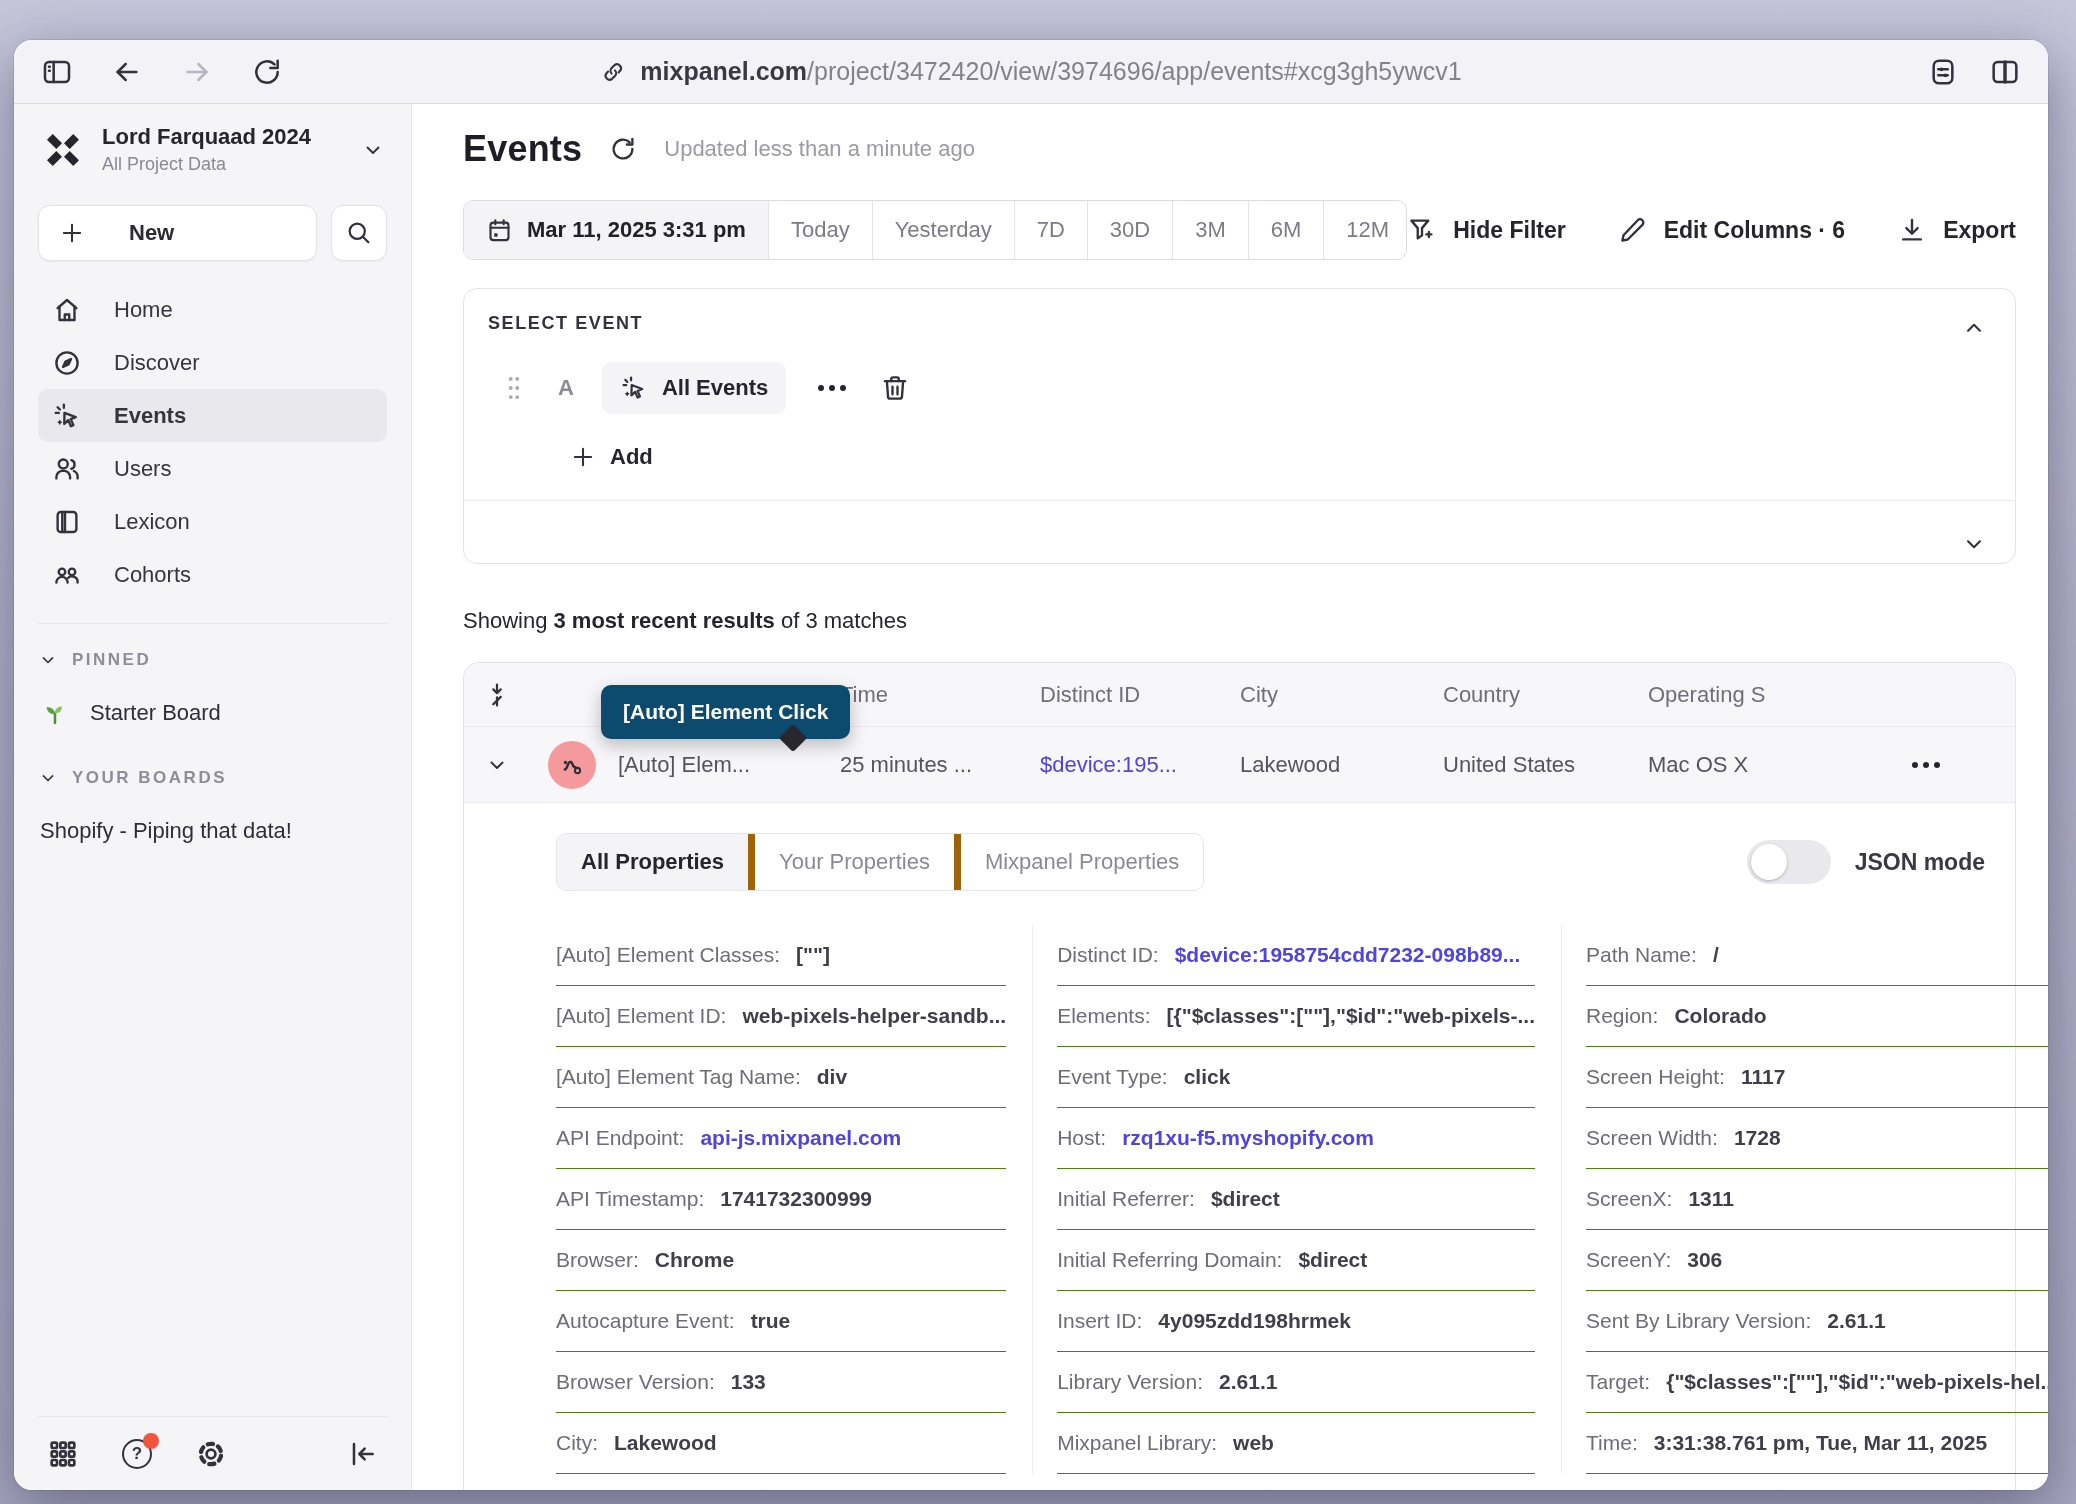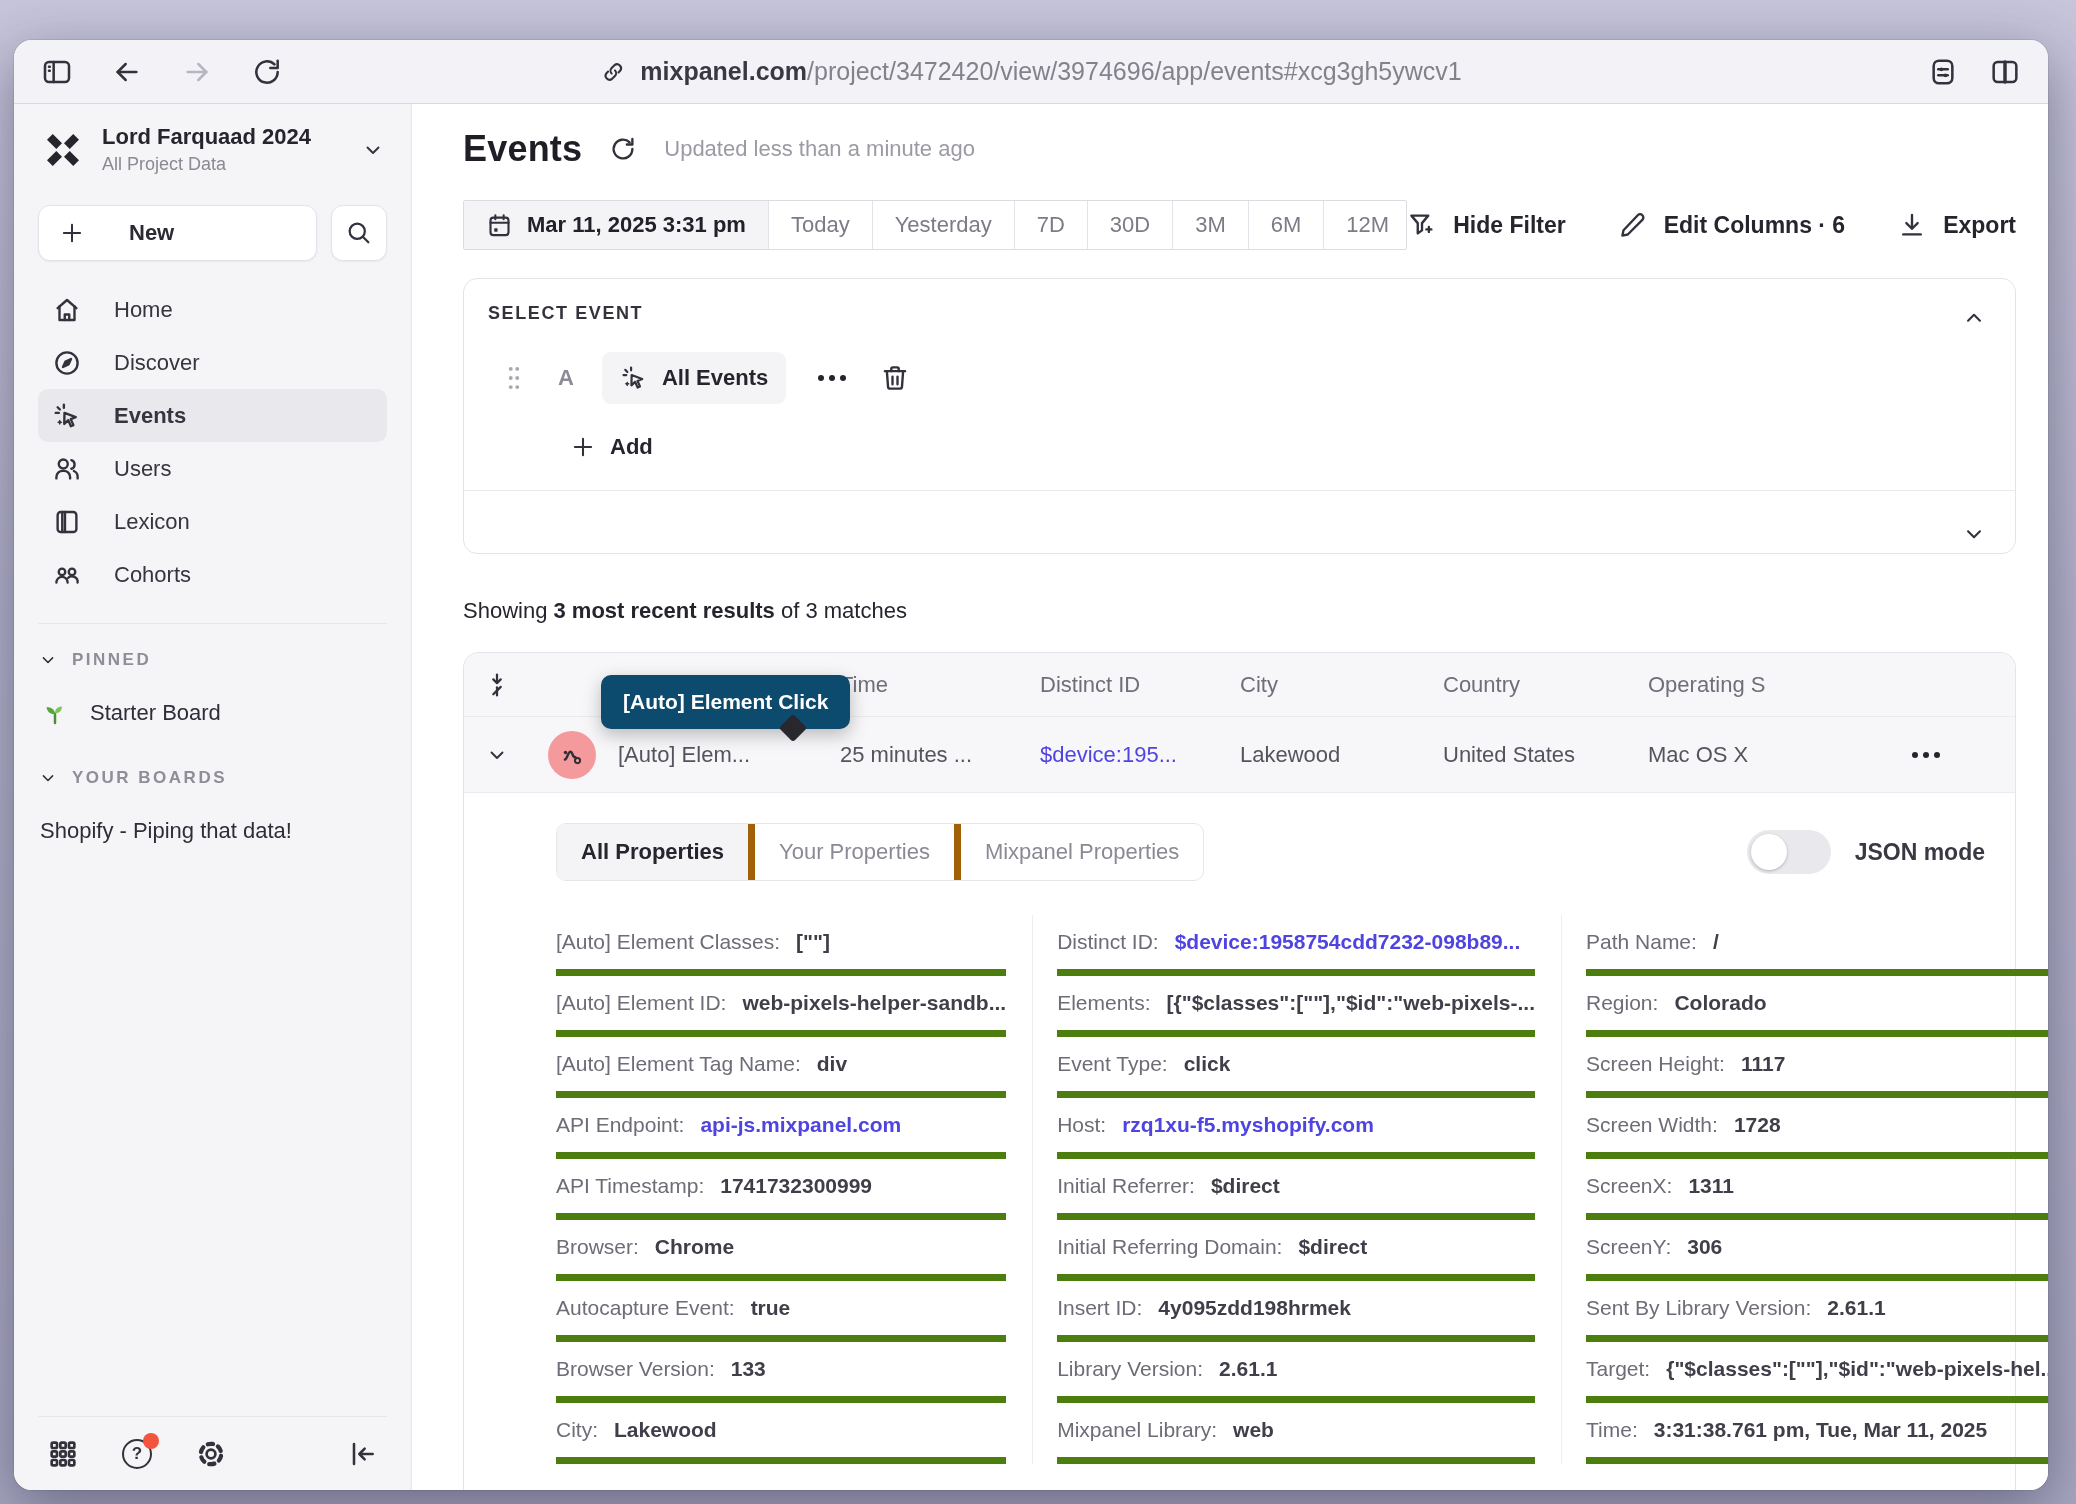--- a/index.html
+++ b/index.html
@@ -76,21 +76,21 @@
   .help-circle { width:30px; height:30px; border:2px solid #33323c; border-radius:50%; display:flex; align-items:center; justify-content:center; font-size:17px; font-weight:700; color:#33323c; }
   .help-circle::after { content:"?"; }
 
   
   .main { flex:1; background:#fff; padding:0 32px 0 51px; overflow:hidden; position:relative; }
   .main-header { margin-top:24px; display:flex; align-items:center; gap:26px; }
   .page-title { font-size:36px; font-weight:800; color:#1f1e27; letter-spacing:.2px; }
   .updated { font-size:22px; color:#9b9aa4; }
 
   .toolbar-row { margin-top:30px; display:flex; align-items:center; }
-  .date-group { display:flex; border:1px solid #dcdbe2; border-radius:2px; overflow:hidden; height:50px; background:#fff; }
+  .date-group { display:flex; border:1px solid #dcdbe2; border-radius:10px; overflow:hidden; height:60px; background:#fff; }
   .seg { display:flex; align-items:center; gap:14px; padding:0 22px; font-size:22px; color:#7c7b86; border-right:1px solid #e4e3e9; cursor:pointer; white-space:nowrap; }
   .seg.current { background:#f4f3f6; color:#222129; font-weight:600; }
   .seg:last-child { border-right:none; }
   .toolbar-actions { margin-left:auto; display:flex; gap:52px; }
   .tbtn { display:flex; align-items:center; gap:16px; font-size:23px; font-weight:600; color:#26252e; cursor:pointer; white-space:nowrap; }
 
   
   .card { margin-top:28px; border:1px solid #e4e3e9; border-radius:14px; background:#fff; }
   .card-sec { padding:24px; position:relative; }
   .card-sec + .card-sec { border-top:1px solid #e9e8ee; }
@@ -140,21 +140,21 @@
   .tab:last-child { border-right:none; }
   .tab.active { background:#f4f3f6; color:#26252e; font-weight:700; }
   .json-toggle { margin-left:auto; display:flex; align-items:center; gap:24px; }
   .switch { width:84px; height:44px; border-radius:22px; background:#e9e8ed; position:relative; cursor:pointer; }
   .knob { position:absolute; left:4px; top:4px; width:36px; height:36px; border-radius:50%; background:#fff; box-shadow:0 1px 3px rgba(0,0,0,.25); }
   .json-label { font-size:23px; font-weight:700; color:#3a3943; }
 
   .props { display:grid; grid-template-columns:1fr 1fr 1fr; margin-top:34px; }
   .prop-col { border-right:1px solid #ededf2; padding-right:26px; }
   .prop-col + .prop-col { padding-left:24px; }
-  .prop-row { height:61px; display:flex; align-items:center; border-bottom:7px solid #4d7c0f; overflow:hidden; white-space:nowrap; }
+  .prop-row { height:61px; display:flex; align-items:center; border-bottom:1px solid #4d7c0f; overflow:hidden; white-space:nowrap; }
   .prop-label { font-size:21px; color:#6d6c77; margin-right:16px; flex:0 0 auto; }
   .prop-value { font-size:21px; font-weight:700; color:#403f49; overflow:hidden; }
   .prop-value.link { color:#4f44e0; cursor:pointer; }
 </style>
 </head>
 <body>
 
 <div>
 <div class="window">
 

